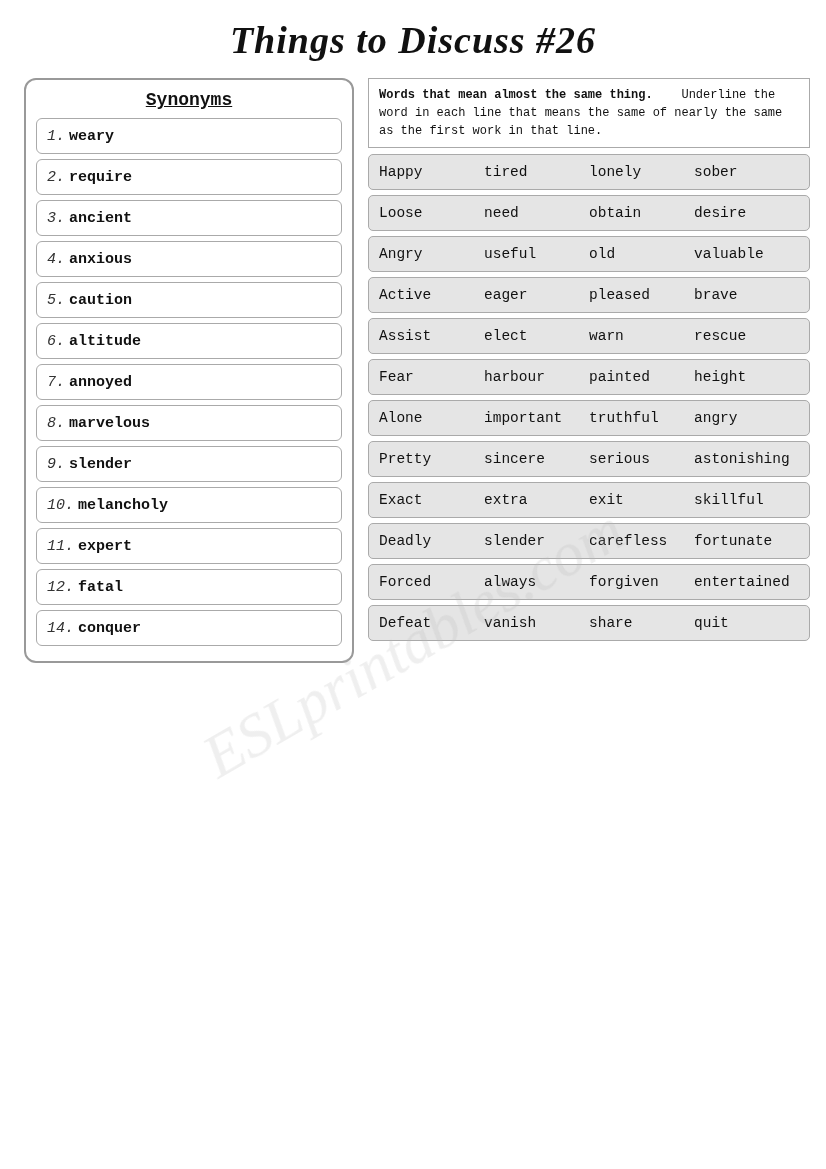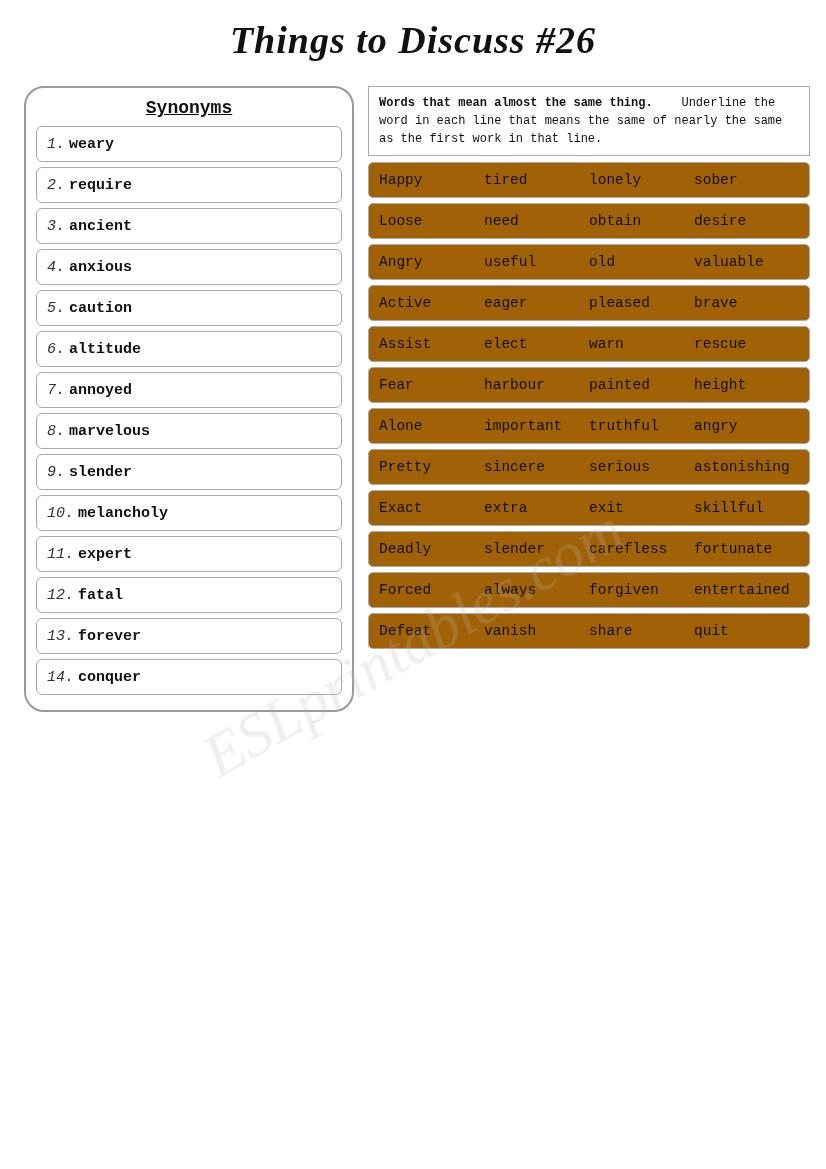--- a/index.html
+++ b/index.html
@@ -10,34 +10,34 @@
       min-height: 1169px;
       padding: 18px 24px;
       color: #111;
     }
     h1 {
       text-align: center;
       font-size: 38px;
       font-family: Georgia, 'Times New Roman', serif;
       font-style: italic;
       font-weight: bold;
-      margin-bottom: 24px;
+      margin-bottom: 16px;
       letter-spacing: 1px;
     }
     .main-content {
       display: flex;
       gap: 14px;
       align-items: flex-start;
     }
     
     .synonyms-col {
       width: 330px;
       flex-shrink: 0;
       border: 2px solid #999;
-      border-radius: 20px;
+      border-radius: 12px;
       padding: 10px 10px 10px 10px;
       background: #fff;
     }
     .synonyms-title {
       text-align: center;
       font-size: 18px;
       font-weight: bold;
       font-family: 'Courier New', Courier, monospace;
       margin-bottom: 8px;
       text-decoration: underline;
@@ -85,21 +85,21 @@
       border: 1.5px solid #aaa;
       border-radius: 5px;
       padding: 7px 10px;
       margin-bottom: 5px;
       font-size: 14.5px;
       font-family: 'Courier New', Courier, monospace;
       display: flex;
       align-items: center;
       gap: 0;
       min-height: 36px;
-      background: #a16207;
+      background: #e5e5e5;
     }
     .answer-word {
       display: inline-block;
       min-width: 105px;
       padding-right: 4px;
     }
     
     .watermark {
       position: fixed;
       left: 50%;
@@ -167,24 +167,20 @@
         </div>
         <div class="synonym-item">
           <span class="num">11.</span>
           <span class="word">expert</span>
         </div>
         <div class="synonym-item">
           <span class="num">12.</span>
           <span class="word">fatal</span>
         </div>
         <div class="synonym-item">
-          <span class="num">13.</span>
-          <span class="word">forever</span>
-        </div>
-        <div class="synonym-item">
           <span class="num">14.</span>
           <span class="word">conquer</span>
         </div>
       </div>
   </div>
 
   <div class="answers-col">
     <div class="instruction-box">
       <strong>Words that mean almost the same thing.</strong>
       &nbsp;&nbsp;

